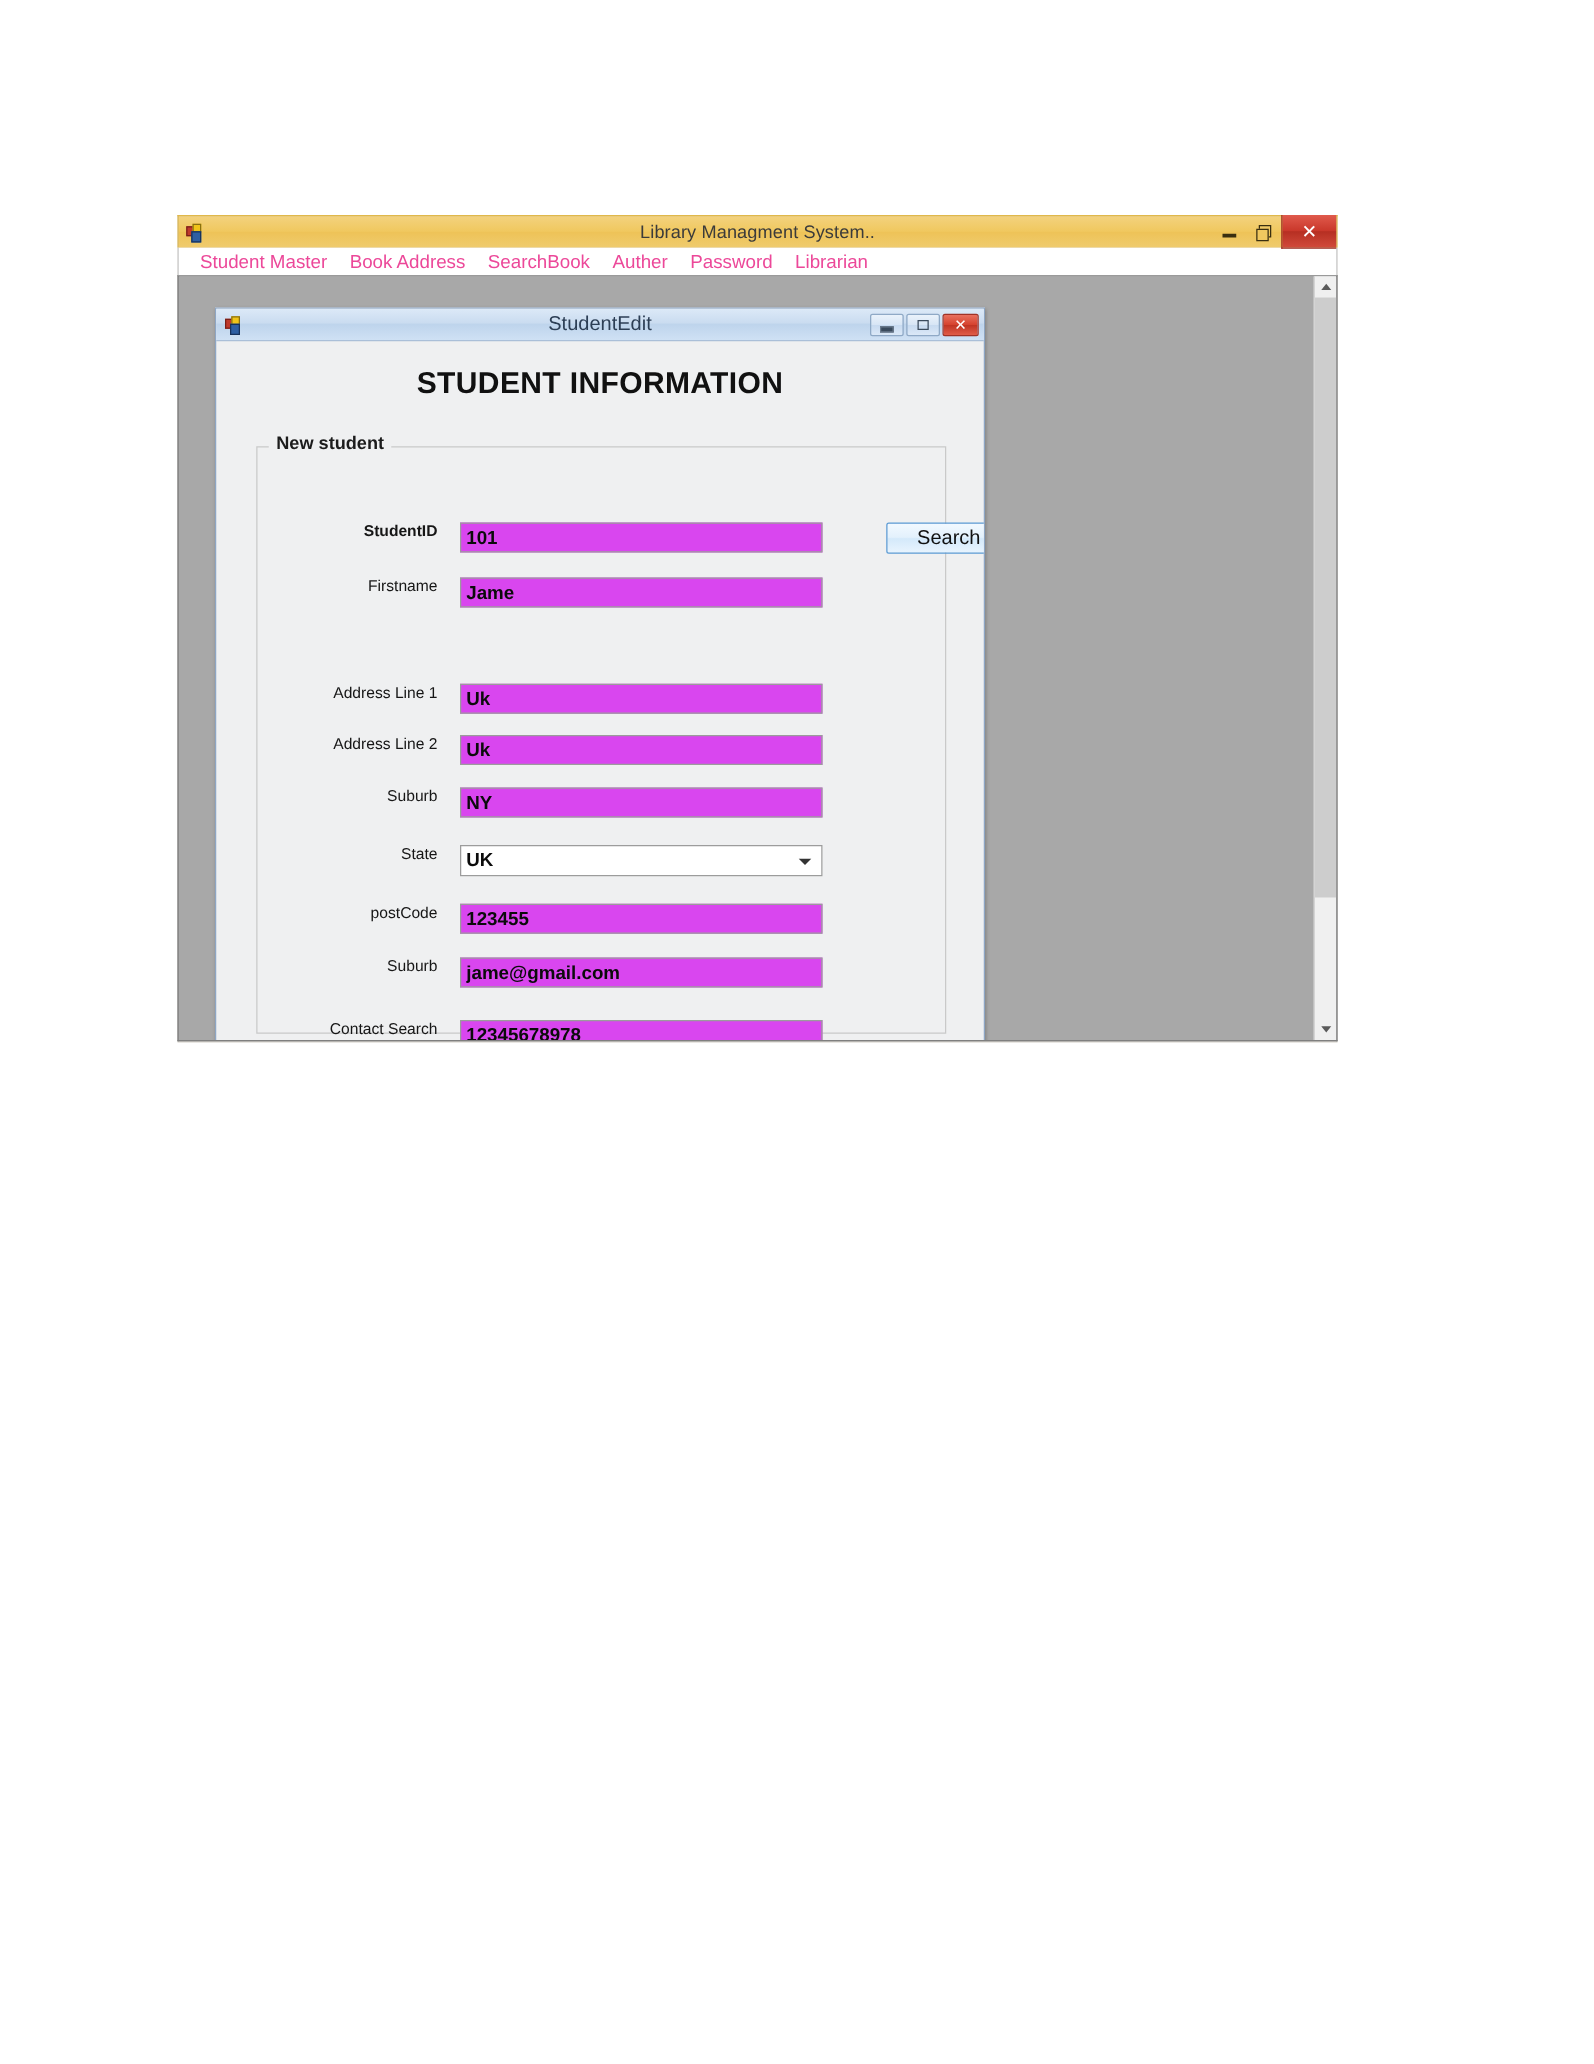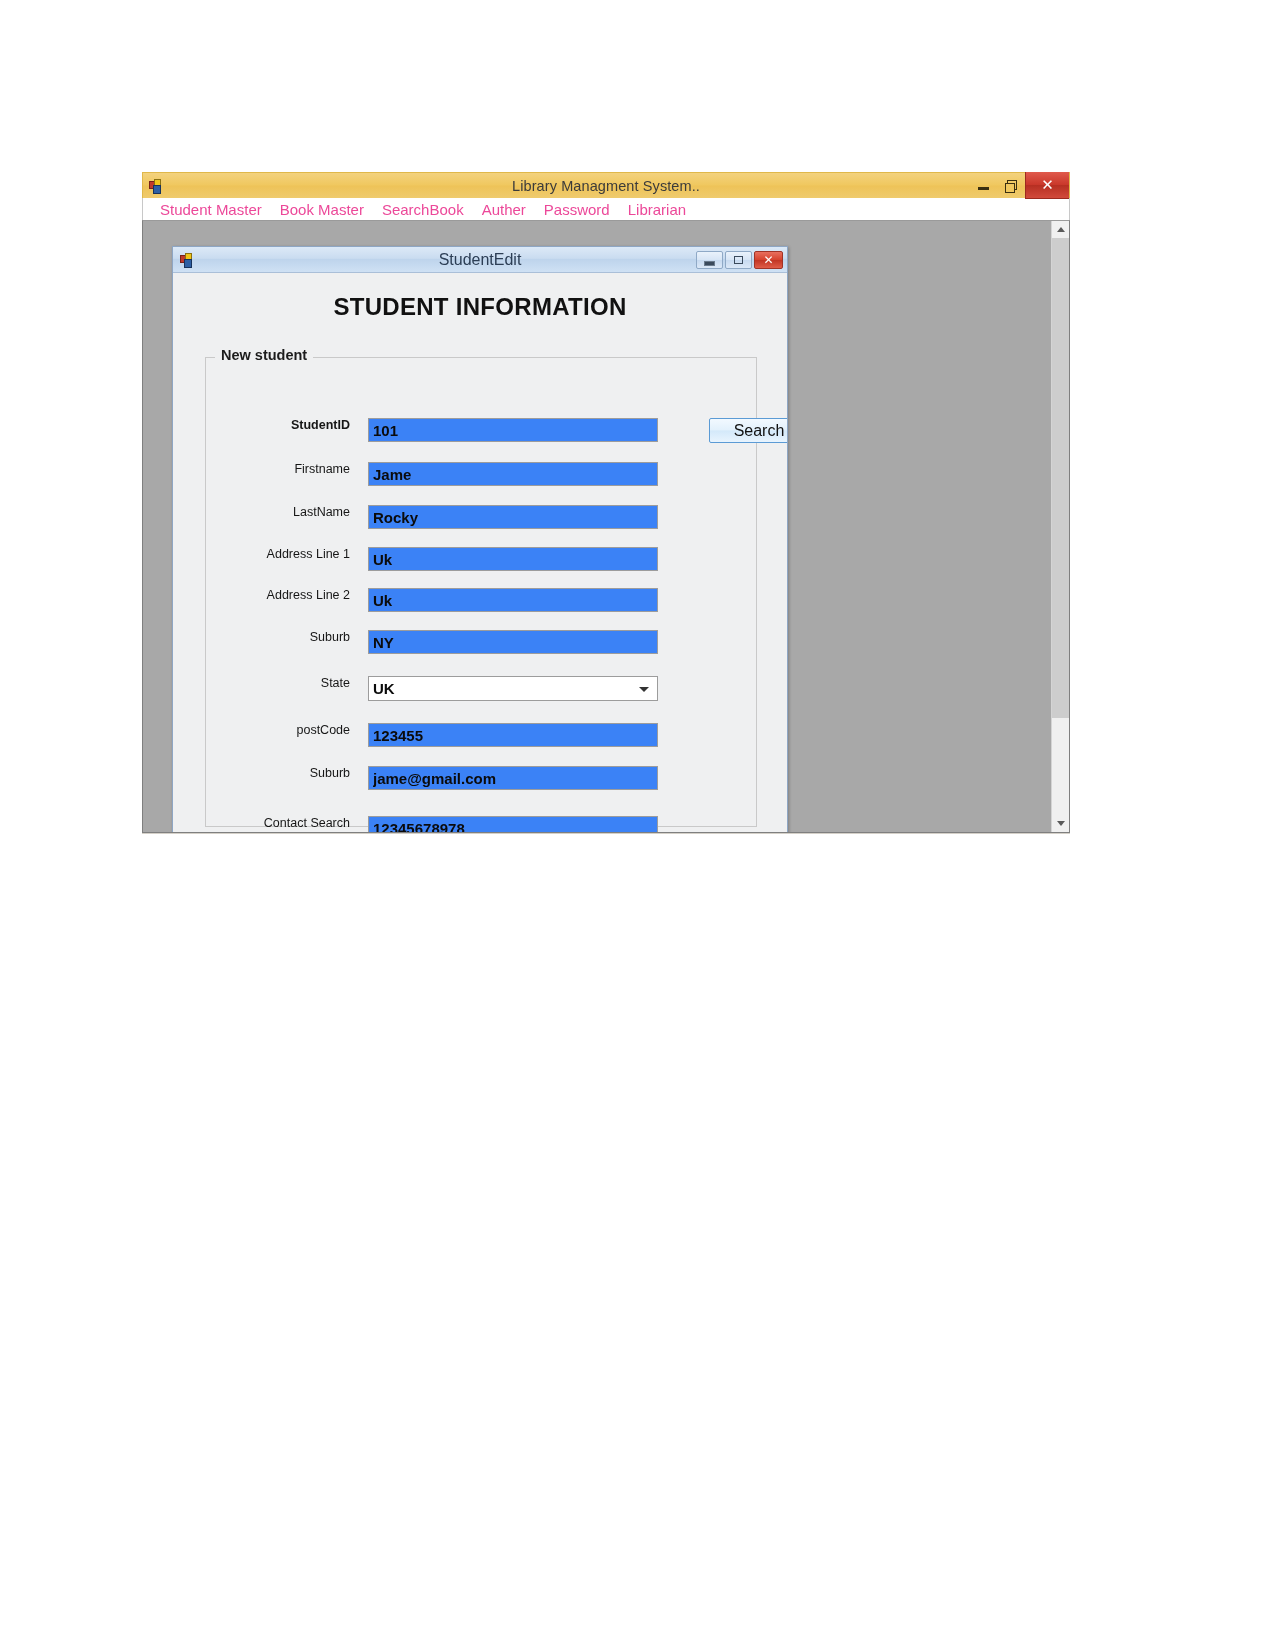--- a/index.html
+++ b/index.html
@@ -345,21 +345,21 @@
     box-sizing: border-box;
     white-space: nowrap;
   }
   .field-label.bold {
     font-weight: bold;
   }
   .txt {
     width: 290px;
     height: 24px;
     border: 1px solid #9c9c9c;
-    background: #3b82f6;
+    background: #d946ef;
     box-sizing: border-box;
     font-size: 15px;
     font-weight: bold;
     color: #0b0b0b;
     padding: 0 4px;
     font-family: "Liberation Sans", sans-serif;
     outline: none;
     line-height: 22px;
   }
   .combo {
@@ -423,21 +423,21 @@
       </div>
       <div class="win-btn">
         <span class="max-glyph"></span>
       </div>
       <div id="close-btn">✕</div>
     </div>
   </div>
 
   <div id="menu-bar">
     <div class="menu-item">Student Master</div>
-    <div class="menu-item">Book Master</div>
+    <div class="menu-item">Book Address</div>
     <div class="menu-item">SearchBook</div>
     <div class="menu-item">Auther</div>
     <div class="menu-item">Password</div>
     <div class="menu-item">Librarian</div>
   </div>
 
   <div id="mdi-client">
 
     <div id="student-form">
 
@@ -470,24 +470,20 @@
           <div class="field-label bold">StudentID</div>
           <input class="txt" type="text" value="101" style="">
           <div id="search-button">Search</div>
         </div>
 
         <div class="field-row" style="top:189px;">
           <div class="field-label">Firstname</div>
           <input class="txt" type="text" value="Jame" style="">
         </div>
 
-        <div class="field-row" style="top:232px;">
-          <div class="field-label">LastName</div>
-          <input class="txt" type="text" value="Rocky" style="">
-        </div>
 
         <div class="field-row" style="top:274px;">
           <div class="field-label">Address Line 1</div>
           <input class="txt" type="text" value="Uk" style="">
         </div>
 
         <div class="field-row" style="top:315px;">
           <div class="field-label">Address Line 2</div>
           <input class="txt" type="text" value="Uk" style="">
         </div>

